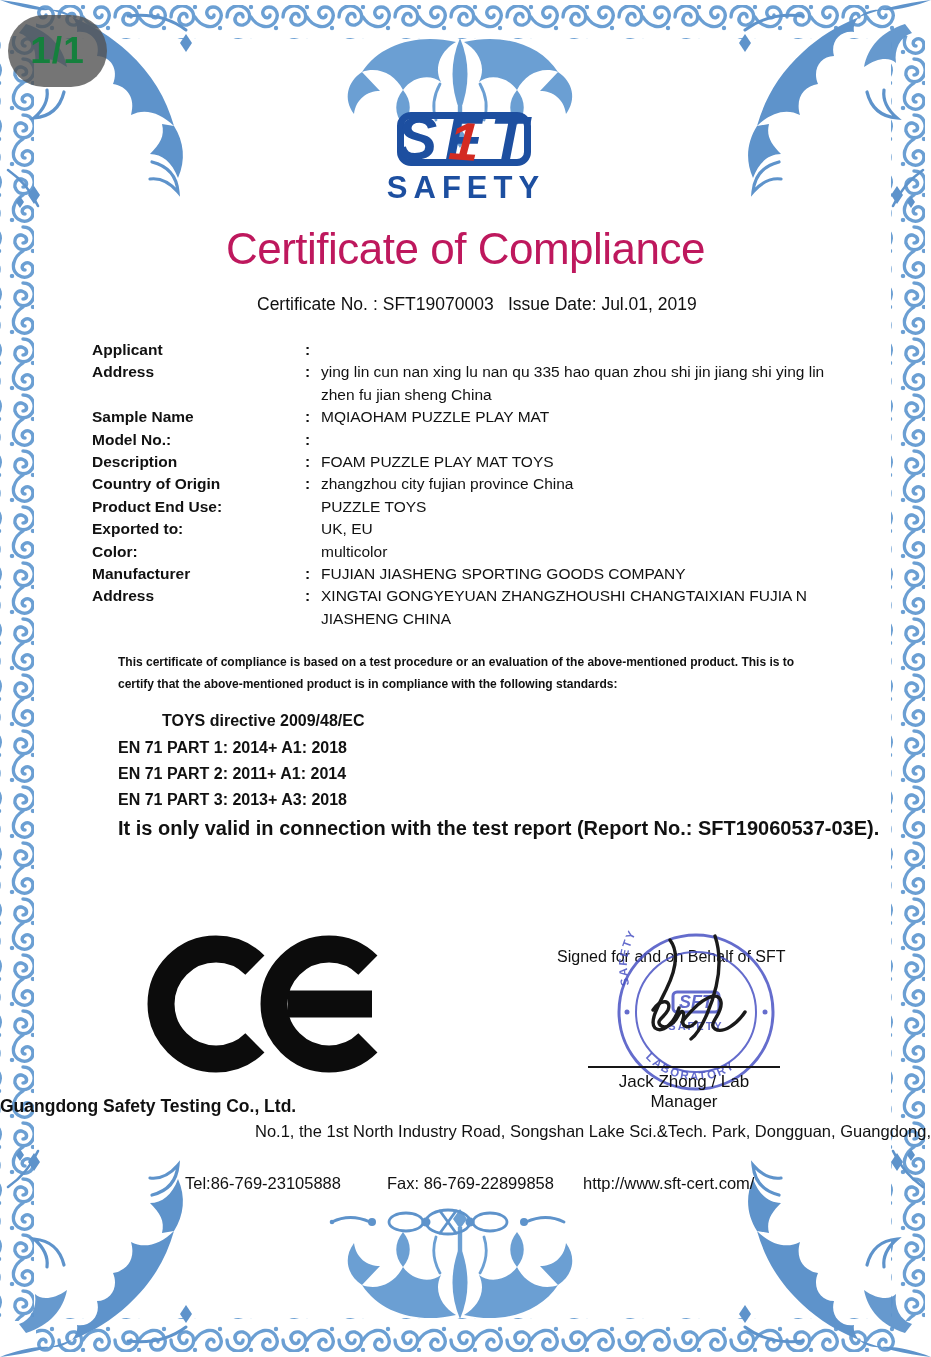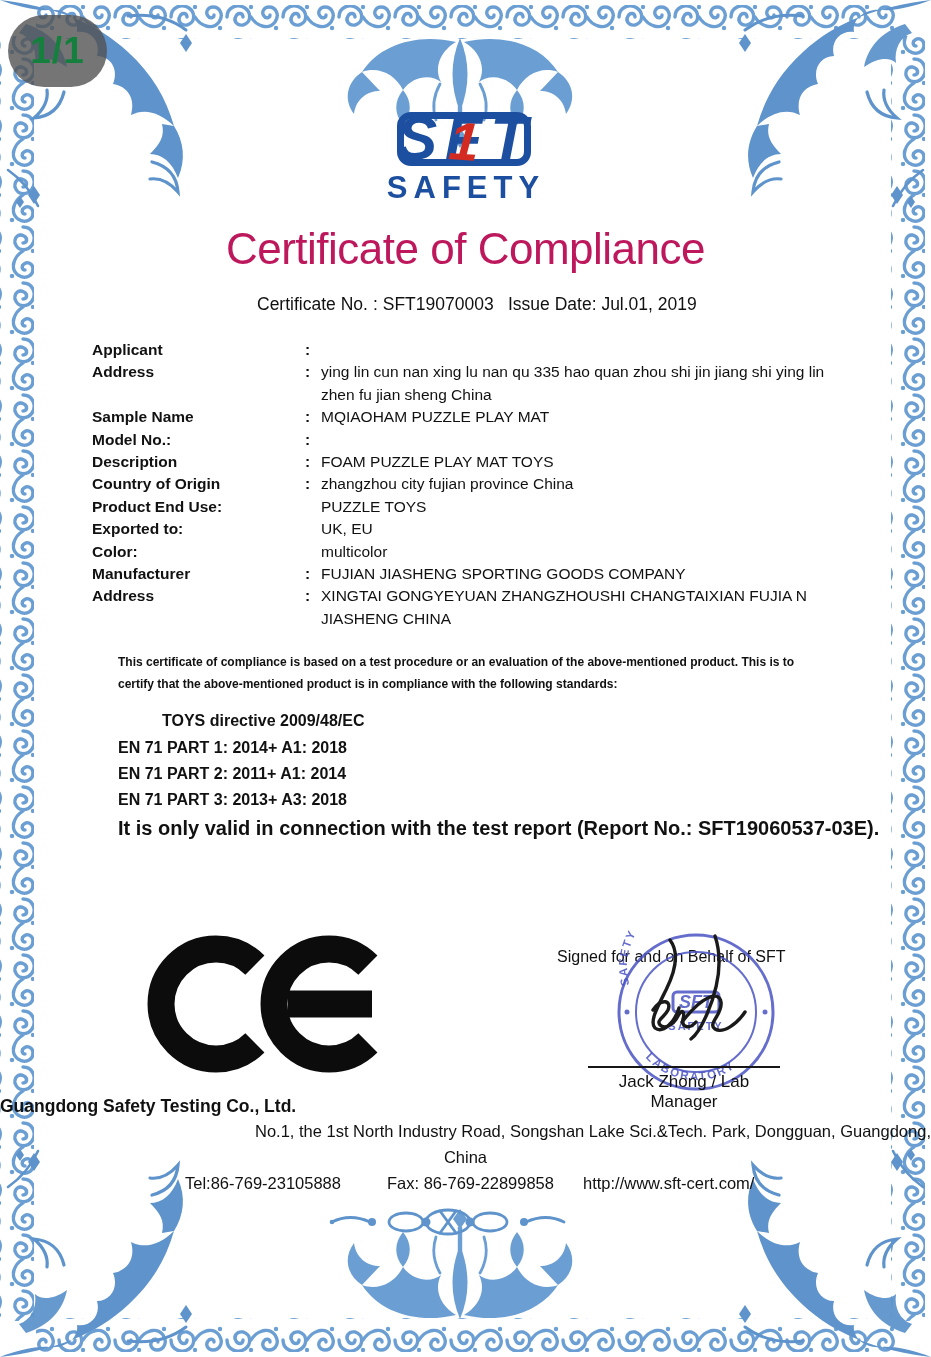--- a/index.html
+++ b/index.html
@@ -238,21 +238,20 @@
         <path d="M97,12 C105,36 101,62 89,90 C83,104 77,112 73,115"></path>
         <path d="M64,98 C84,72 101,66 103,78 C105,90 89,100 97,105 C105,110 119,100 127,88"></path>
       </g>
     </svg>
 
     <div class="sigline"></div>
     <div class="signame">Jack Zhong / Lab Manager</div>
 
     <div class="f-company">Guangdong Safety Testing Co., Ltd.</div>
     <div class="f-addr">No.1, the 1st North Industry Road, Songshan Lake Sci.&amp;Tech. Park, Dongguan, Guangdong,</div>
-    <div class="f-china">China</div>
     <div class="f-tel" style="left:185px;">Tel:86-769-23105888</div>
     <div class="f-tel" style="left:387px;">Fax: 86-769-22899858</div>
     <div class="f-tel" style="left:583px;">http://www.sft-cert.com/</div>
 
     <svg class="abs" style="left:328px;top:1204px;" width="240" height="36" viewBox="0 0 240 36">
       <g stroke="#5e93cb" fill="none" stroke-width="2.8" stroke-linecap="round">
         <path d="M4,18 q18,-9 38,0"></path>
         <path d="M198,18 q20,-9 38,0"></path>
         <ellipse cx="78" cy="18" rx="17" ry="9"></ellipse>
         <ellipse cx="120" cy="18" rx="22" ry="12"></ellipse>

